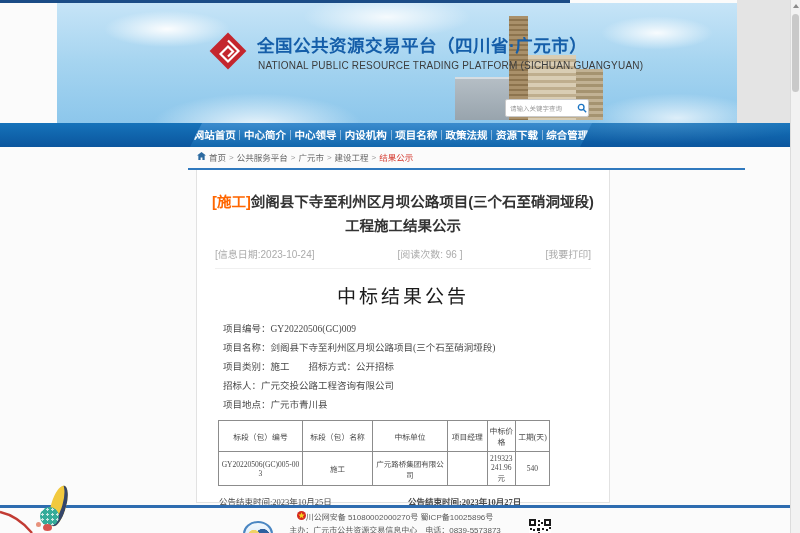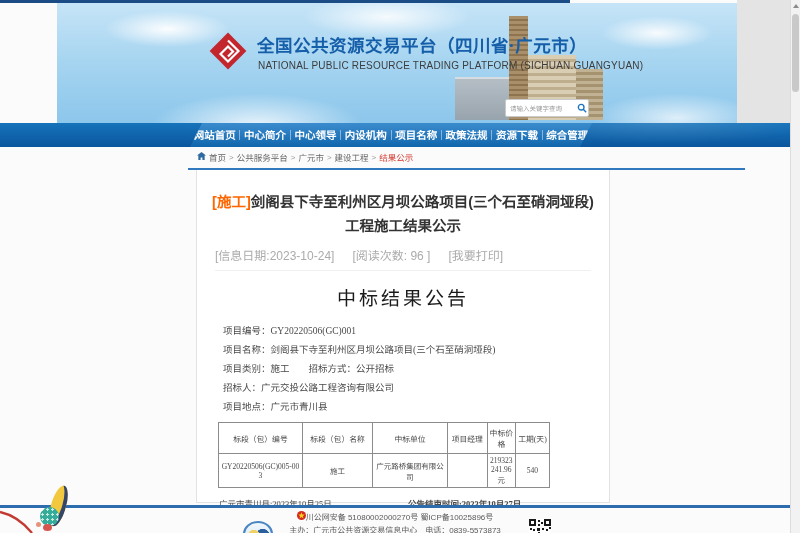--- a/index.html
+++ b/index.html
@@ -49,21 +49,21 @@
   .bc-sep{color:#999;font-size:8px;}
   .bc-current{color:#d43a2f;}
 
   
   .content-line{position:absolute;left:188px;top:168px;width:557px;height:2px;background:#3079be;}
   .panel{position:absolute;left:196px;top:170px;width:414px;height:333px;background:#fff;
     border:1px solid #e2e2e2;border-top:none;box-sizing:border-box;}
   .a-title{margin:20px 14px 0;text-align:center;font-size:14.5px;font-weight:bold;color:#333;line-height:24px;}
   .tag{color:#f60;}
   .meta{margin:8px 18px 0;padding-bottom:7px;border-bottom:1px solid #f0f0f0;
-    display:flex;justify-content:flex-start;gap:18px;font-size:12px;color:#ababab;}
+    display:flex;justify-content:space-between;gap:18px;font-size:10px;color:#ababab;}
   .meta .print{cursor:pointer;}
   .notice-title{margin:12px 0 0;text-align:center;font-size:19px;font-weight:normal;color:#1a1a1a;
     font-family:Liberation Serif, serif;letter-spacing:3px;}
   .details{margin:12px 0 0 26px;font-family:"Liberation Serif",serif;font-size:9.5px;color:#4a4a4a;}
   .details p{margin:0;line-height:19px;}
   table.bid{margin:5px 0 0 21px;border-collapse:collapse;table-layout:fixed;width:332px;
     font-family:"Liberation Serif",serif;color:#4a4a4a;}
   .bid th,.bid td{border:1px solid #8c8c8c;font-weight:normal;text-align:center;padding:1px;word-break:break-all;}
   .bid th{font-size:7.8px;height:28px;}
   .bid td{font-size:7.5px;height:31px;}
@@ -173,21 +173,21 @@
 
   <div class="meta">
     <span>[信息日期:2023-10-24]</span>
     <span>[阅读次数: 96 ]</span>
     <span class="print">[我要打印]</span>
   </div>
 
   <h2 class="notice-title">中标结果公告</h2>
 
   <div class="details">
-    <p>项目编号：GY20220506(GC)001</p>
+    <p>项目编号：GY20220506(GC)009</p>
     <p>项目名称：剑阁县下寺至利州区月坝公路项目(三个石至硝洞垭段)</p>
     <p>项目类别：施工　　招标方式：公开招标</p>
     <p>招标人：广元交投公路工程咨询有限公司</p>
     <p>项目地点：广元市青川县</p>
   </div>
 
   <table class="bid">
     <colgroup>
         <col style="width:74px">
         <col style="width:62px">
@@ -210,21 +210,21 @@
       <td>施工</td>
       <td>广元路桥集团有限公司</td>
       <td></td>
       <td>219323241.96元</td>
       <td>540</td>
     </tr>
   </tbody>
     </table>
 
   <div class="times">
-    <span>广元市青川县:2023年10月25日</span>
+    <span>公告结束时间:2023年10月25日</span>
     <span class="end">公告结束时间:2023年10月27日</span>
   </div>
 
   <p class="other">其他说明:</p>
 </section>
 
 <footer class="page-footer">
   <div class="f-line1">
     <span>
       <svg width="9" height="9" viewBox="0 0 10 10">

